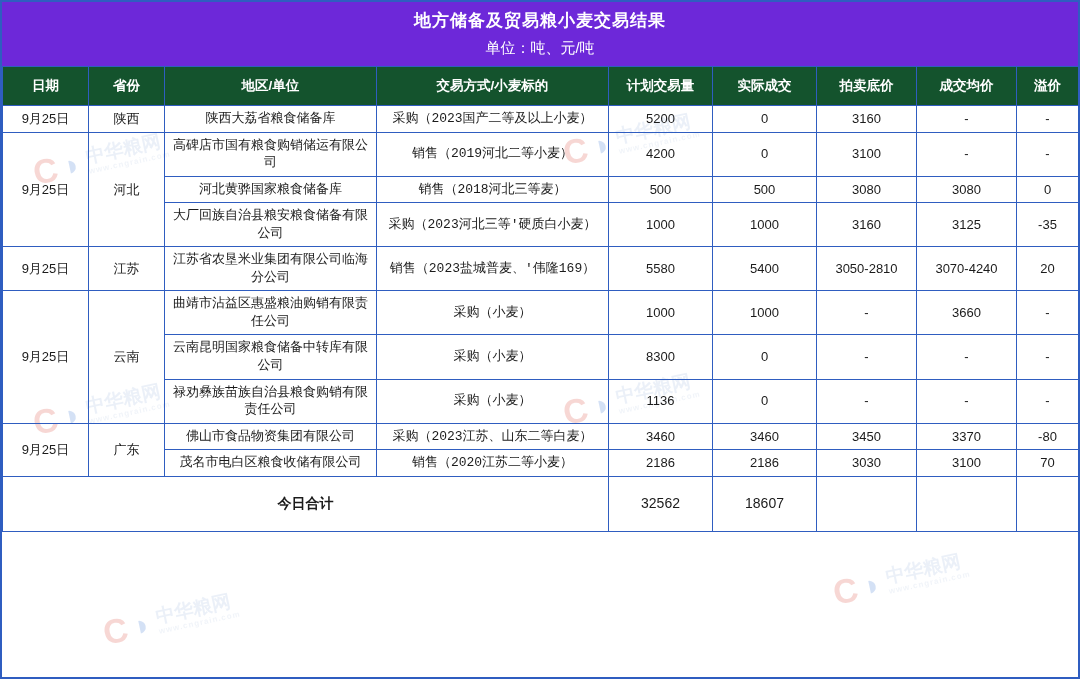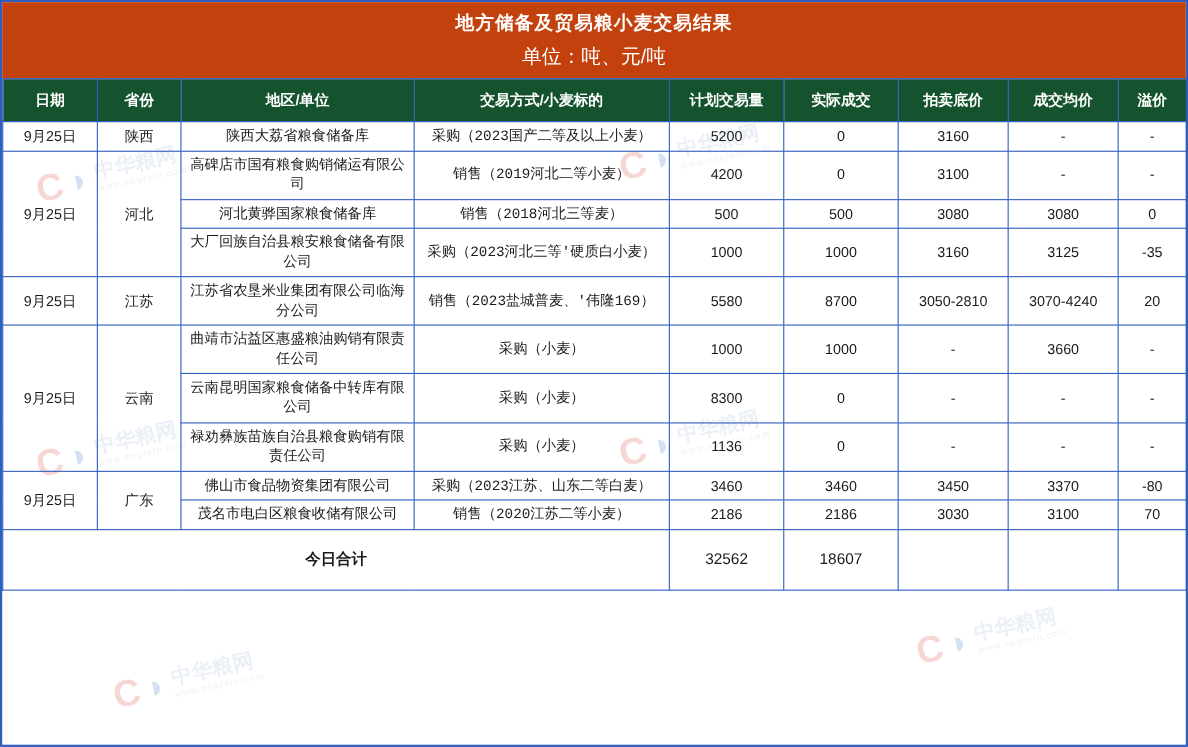--- a/index.html
+++ b/index.html
@@ -59,32 +59,32 @@
   .wm .wm-sub {
     font-size: 8px;
     color: #b9c9e2;
     letter-spacing: 1px;
     display: block;
   }
 
   .header-band {
     position: relative;
     z-index: 2;
-    background: #c2410c;
+    background: #6d28d9;
     color: #ffffff;
     text-align: center;
     padding: 7px 0 8px 0;
   }
   .title {
     font-size: 17px;
     font-weight: bold;
     letter-spacing: 1px;
   }
   .unit {
-    font-size: 18px;
+    font-size: 15px;
     margin-top: 7px;
   }
 
   table.grid {
     position: relative;
     z-index: 2;
     width: 100%;
     border-collapse: collapse;
     table-layout: fixed;
     background: transparent;
@@ -251,21 +251,21 @@
         <td>3125</td>
         <td>-35</td>
       </tr>
 
       <tr>
         <td class="cell-date" rowspan="1">9月25日</td>
         <td class="cell-prov" rowspan="1">江苏</td>
         <td class="cell-unit">江苏省农垦米业集团有限公司临海分公司</td>
         <td class="cell-mode">销售（2023盐城普麦、'伟隆169）</td>
         <td>5580</td>
-        <td>8700</td>
+        <td>5400</td>
         <td>3050-2810</td>
         <td>3070-4240</td>
         <td>20</td>
       </tr>
 
       <tr>
         <td class="cell-date" rowspan="3">9月25日</td>
         <td class="cell-prov" rowspan="3">云南</td>
         <td class="cell-unit">曲靖市沾益区惠盛粮油购销有限责任公司</td>
         <td class="cell-mode">采购（小麦）</td>

